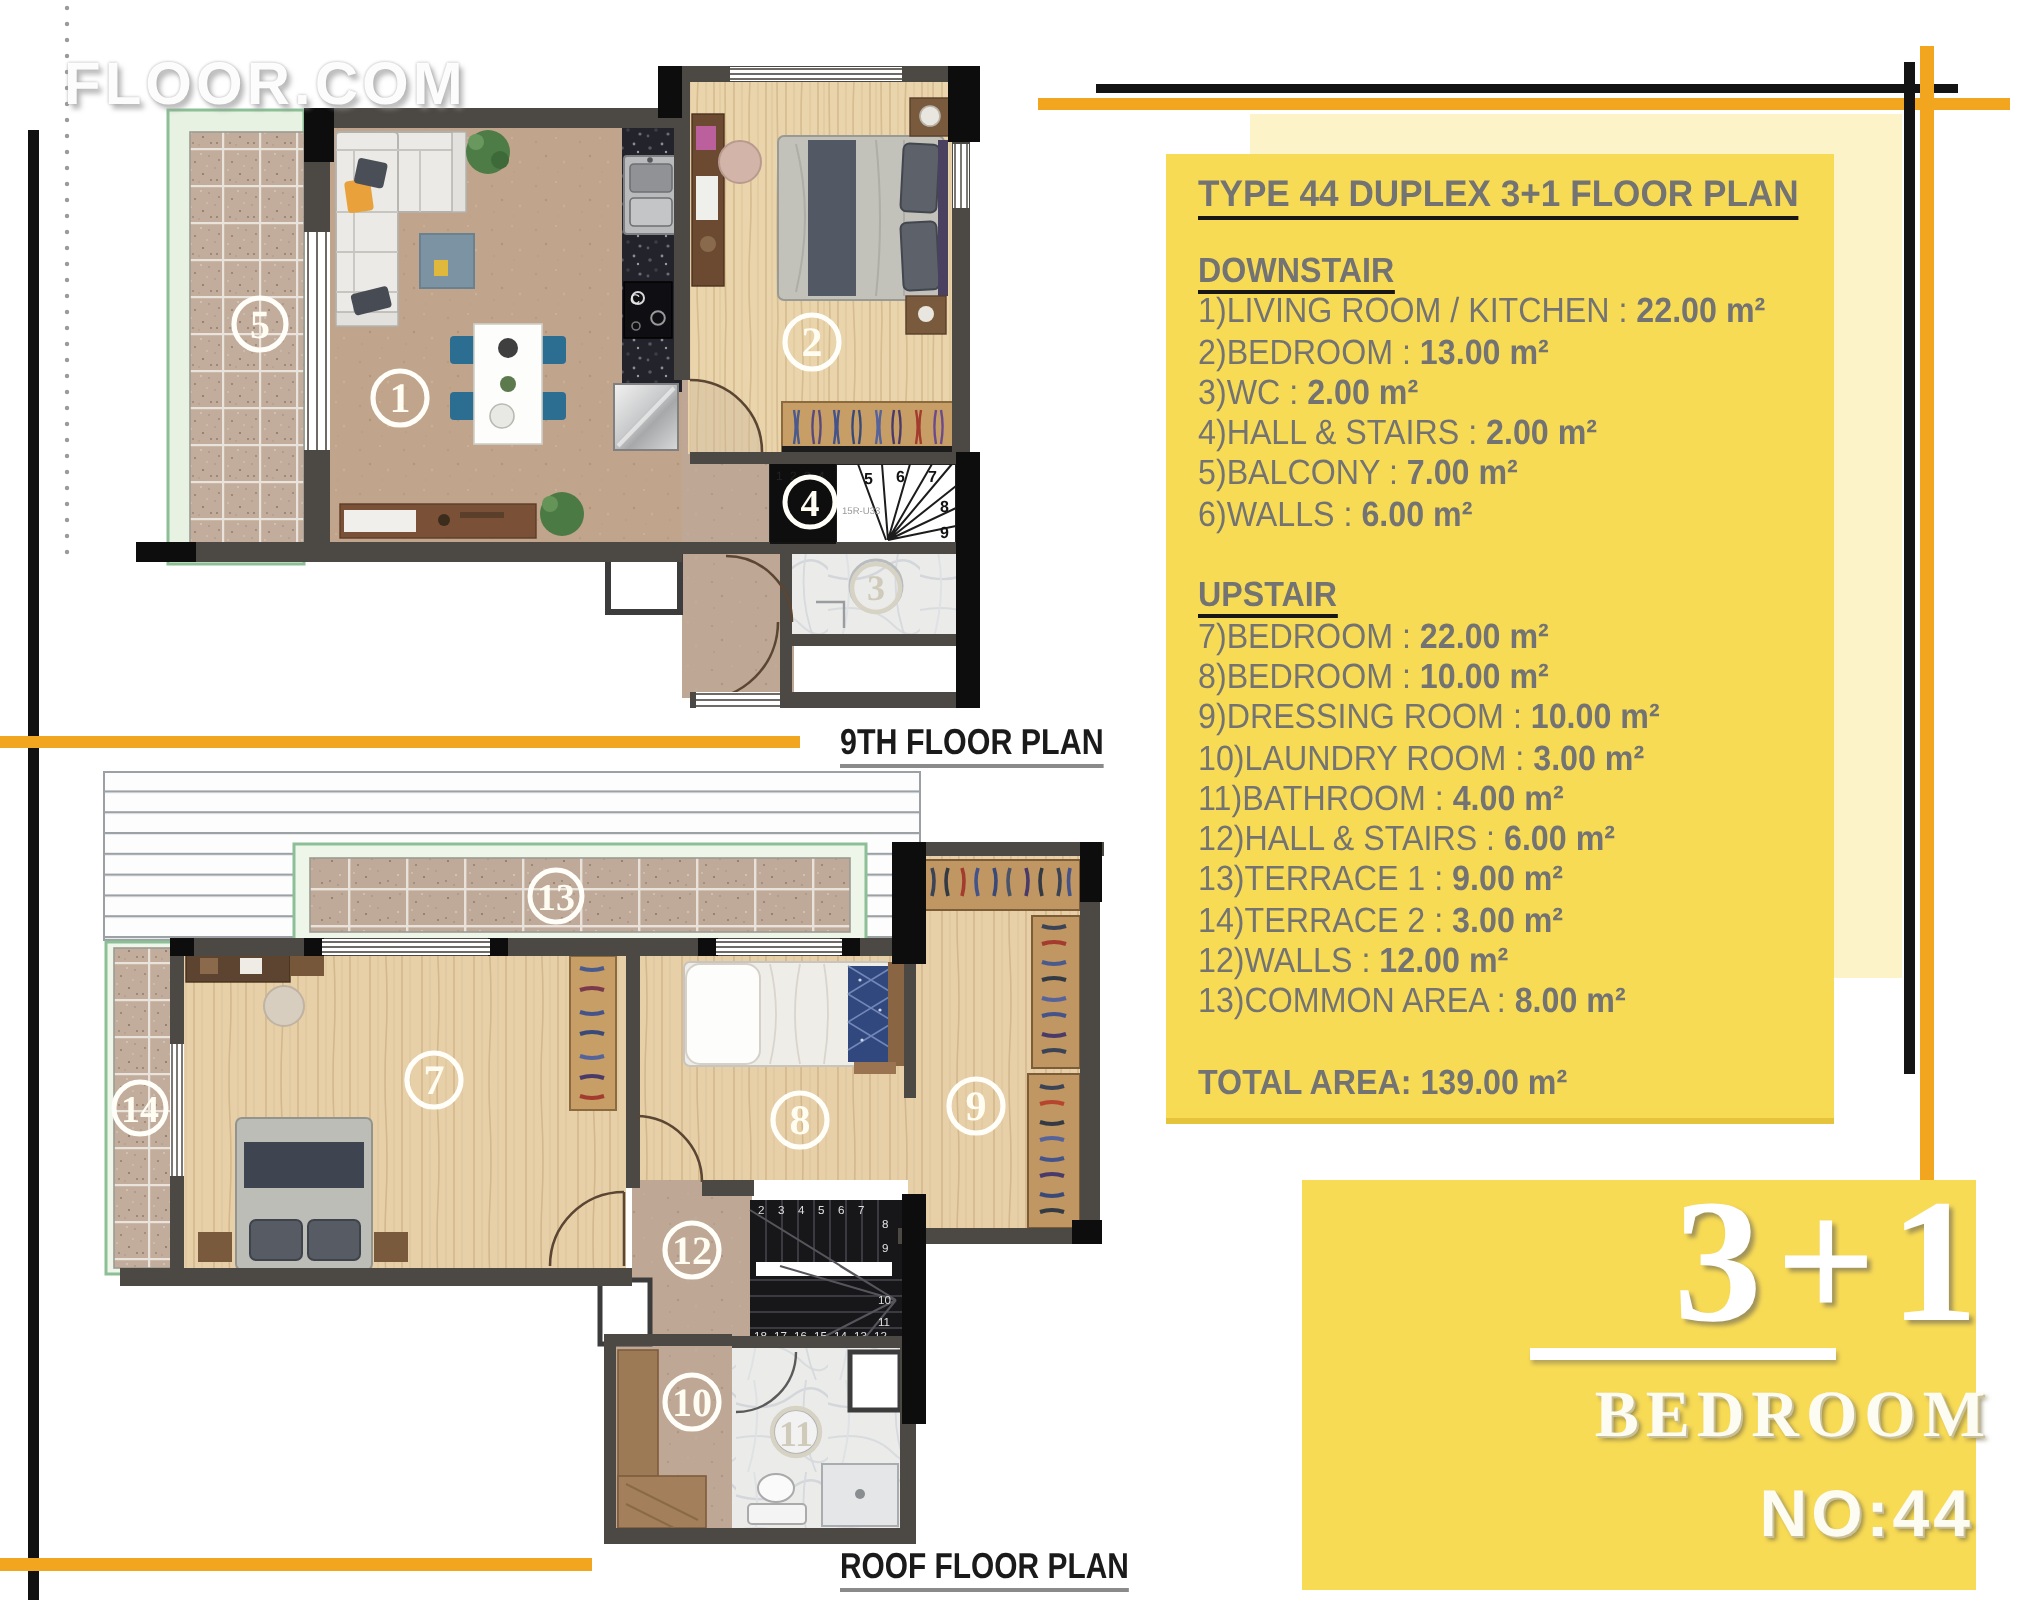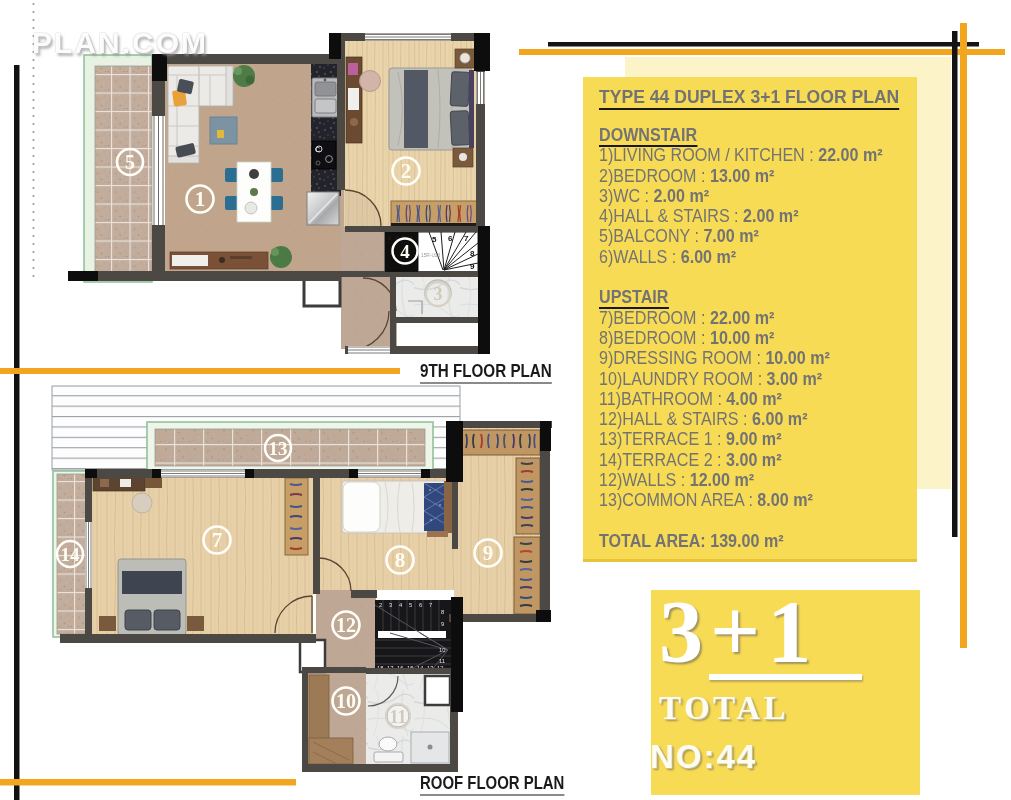--- a/index.html
+++ b/index.html
@@ -627,21 +627,21 @@
 
 <rect x="548" y="42" width="431" height="4.5" fill="#141414"></rect>
 
 <rect x="519" y="49" width="486" height="6" fill="#f2a51f"></rect>
 
 <rect x="952" y="31" width="5.5" height="506" fill="#141414"></rect>
 
 <rect x="960" y="23" width="7" height="625" fill="#f2a51f"></rect>
 </svg>
 
-<div class="abs" style="left:32px;top:26px;font-size:30px;font-weight:bold;letter-spacing:2px;color:rgba(255,255,255,0.96);text-shadow:0 0 1.5px rgba(165,165,165,0.9),2px 2.5px 2.5px rgba(150,150,150,0.65);">PLAN.COM</div>
+<div class="abs" style="left:32px;top:26px;font-size:30px;font-weight:bold;letter-spacing:2px;color:rgba(255,255,255,0.96);text-shadow:0 0 1.5px rgba(165,165,165,0.9),2px 2.5px 2.5px rgba(150,150,150,0.65);">FLOOR.COM</div>
 
 <div class="abs" style="left:625px;top:57px;width:326px;height:432px;background:#fcf3c9;"></div>
 
 <div class="abs" style="left:583px;top:77px;width:334px;height:482px;background:#f8db55;border-bottom:3px solid #e5c43c;"></div>
 
 <div class="abs" style="left:599px;top:86px;width:320px;color:#737373;">
   <div style="font-size:18.5px;font-weight:bold;transform:scaleX(0.95);transform-origin:0 0;white-space:nowrap;"><span style="border-bottom:2px solid #181714;padding-bottom:1px;">TYPE 44 DUPLEX 3+1 FLOOR PLAN</span></div>
   <div style="margin-top:17px;font-size:17.5px;line-height:20.3px;transform:scaleX(0.92);transform-origin:0 0;white-space:nowrap;">
     <div style="font-weight:bold;"><span style="border-bottom:2px solid #181714;">DOWNSTAIR</span></div>
     <div>1)LIVING ROOM / KITCHEN : <b>22.00 m²</b></div>
@@ -660,24 +660,24 @@
     <div>12)HALL &amp; STAIRS : <b>6.00 m²</b></div>
     <div>13)TERRACE 1 : <b>9.00 m²</b></div>
     <div>14)TERRACE 2 : <b>3.00 m²</b></div>
     <div>12)WALLS : <b>12.00 m²</b></div>
     <div>13)COMMON AREA : <b>8.00 m²</b></div>
     <div>&nbsp;</div>
     <div style="font-weight:bold;">TOTAL AREA: 139.00 m²</div>
   </div>
 </div>
 
-<div class="abs" style="left:651px;top:590px;width:269px;height:205px;background:#f8db55;text-align:left;">
+<div class="abs" style="left:651px;top:590px;width:293px;height:205px;background:#f8db55;text-align:right;padding-left:44px;">
   <div style="font-family:'Liberation Serif',serif;font-size:88px;font-weight:bold;color:#ffffff;line-height:72px;margin-top:6px;letter-spacing:7px;position:relative;left:8px;text-shadow:2px 2px 2px rgba(140,130,90,0.8);">3+1</div>
   <div style="width:153px;height:5.5px;background:#ffffff;margin:6px auto 0;box-shadow:1px 2px 2px rgba(140,130,90,0.6);"></div>
-  <div style="font-family:'Liberation Serif',serif;font-size:33px;font-weight:bold;color:#fdfcf2;letter-spacing:3.5px;margin-top:10px;position:relative;left:8px;text-shadow:1px 1px 0 #c9c096,2px 2px 2px rgba(120,110,70,0.7);">TOTAL</div>
+  <div style="font-family:'Liberation Serif',serif;font-size:33px;font-weight:bold;color:#fdfcf2;letter-spacing:3.5px;margin-top:10px;position:relative;left:8px;text-shadow:1px 1px 0 #c9c096,2px 2px 2px rgba(120,110,70,0.7);">BEDROOM</div>
   <div style="font-family:Liberation Sans, sans-serif;font-size:33px;font-weight:bold;color:#fdfcf2;letter-spacing:2px;margin-top:11px;position:relative;left:-1px;text-shadow:1px 1px 0 #c9c096,2px 2px 2px rgba(120,110,70,0.7);">NO:44</div>
 </div>
 
 <div class="abs" style="left:420px;top:361px;font-size:18px;font-weight:bold;color:#1a1a1a;transform:scaleX(0.845);transform-origin:0 0;white-space:nowrap;"><span style="border-bottom:2px solid #8a8a8a;padding-bottom:1px;">9TH FLOOR PLAN</span></div>
 
 <div class="abs" style="left:420px;top:773px;font-size:18px;font-weight:bold;color:#1a1a1a;transform:scaleX(0.83);transform-origin:0 0;white-space:nowrap;"><span style="border-bottom:2px solid #8a8a8a;padding-bottom:1px;">ROOF FLOOR PLAN</span></div>
 
 </div>
 
 </body></html>

